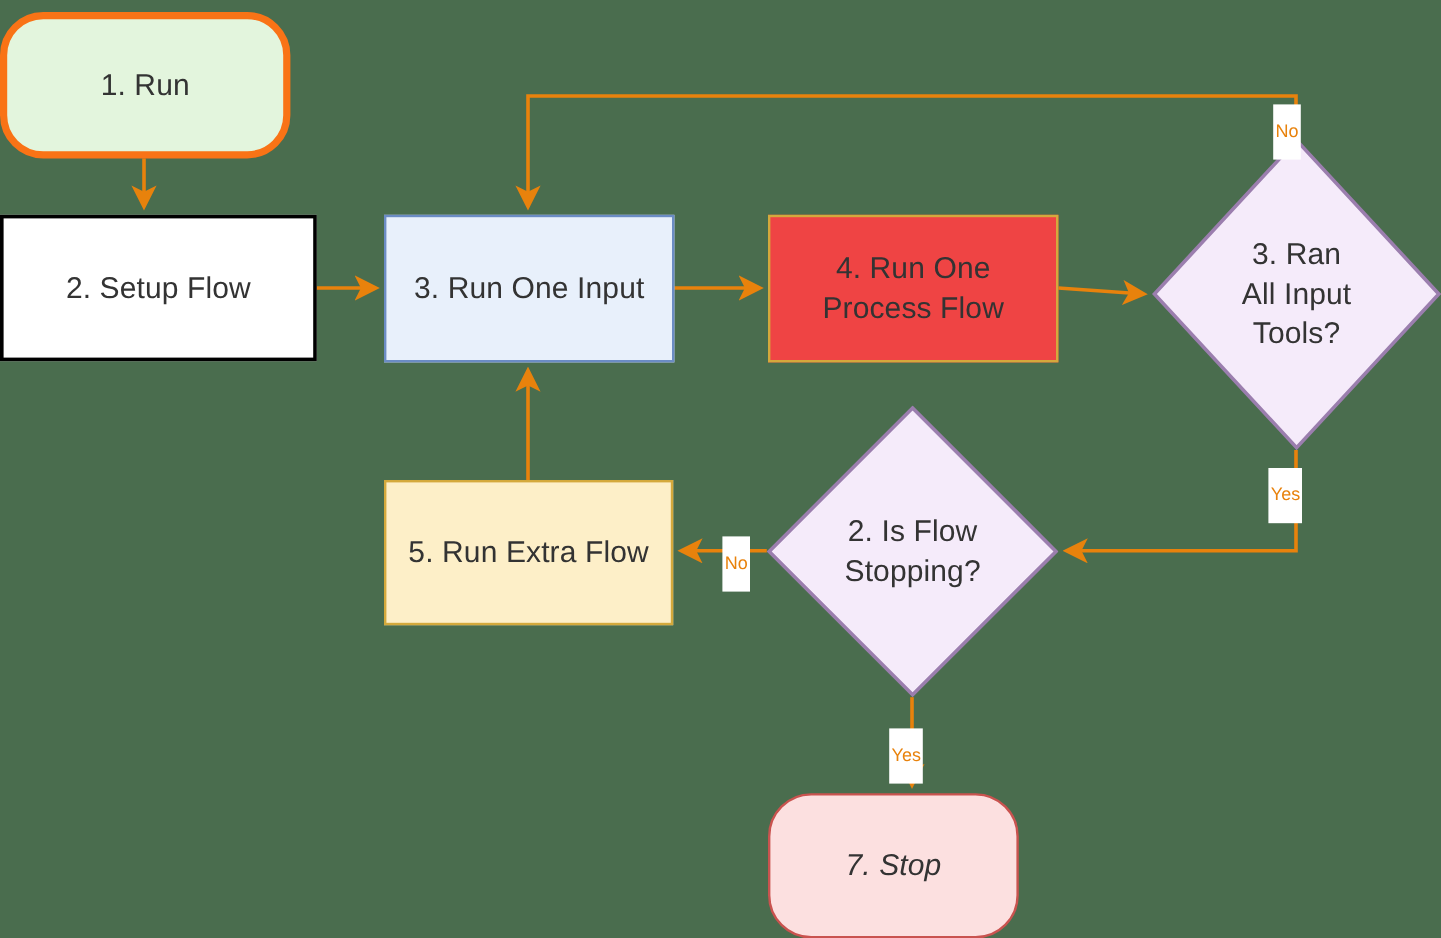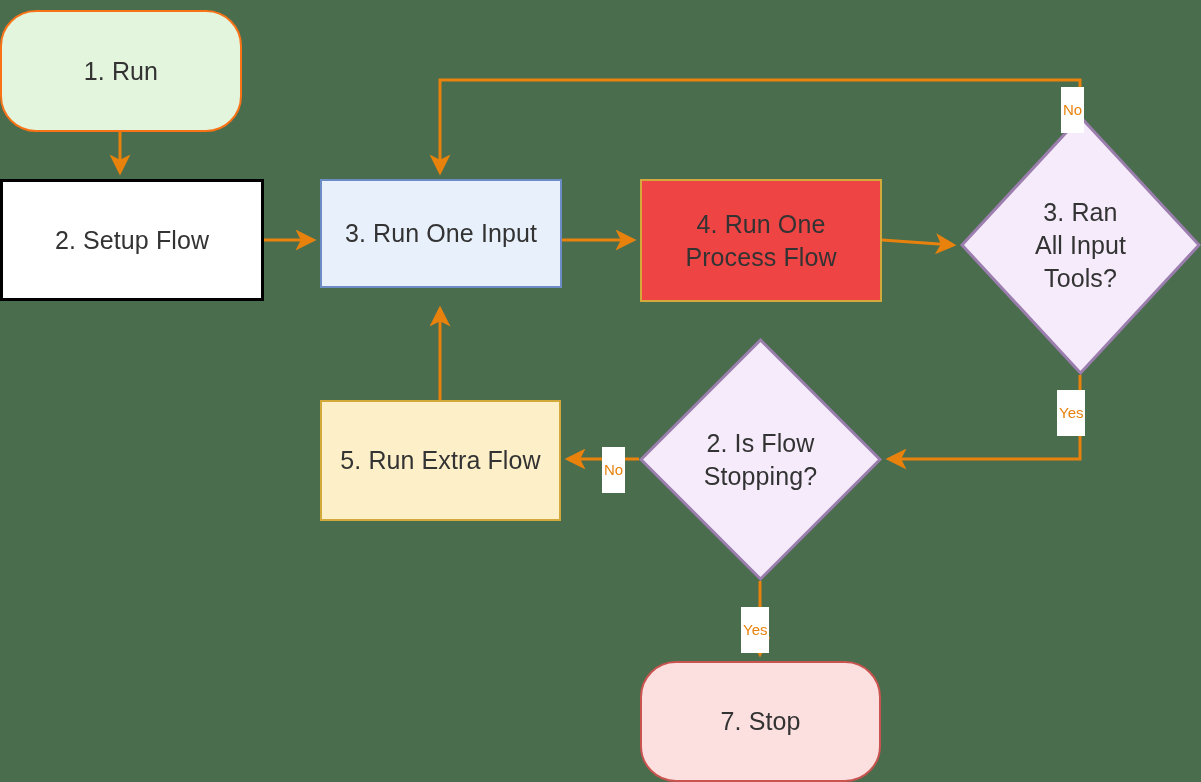--- a/index.html
+++ b/index.html
@@ -94,29 +94,29 @@
       <path d="M 562 240 L 633 240"></path>
       <path d="M 882 240 L 953 245"></path>
       <path d="M 1080 115 L 1080 80 L 440 80 L 440 172"></path>
       <path d="M 1080 375 L 1080 459 L 889 459"></path>
       <path d="M 639 459 L 568 459"></path>
       <path d="M 760 581 L 760 654"></path>
       <path d="M 440 400 L 440 309"></path>
     </g>
   </svg>
 
-  <div class="node stadium" style="left:0px; top:10px; width:242px; height:122px; background:#e3f5dd; border:2px solid #f97316; border-radius:36px;">
+  <div class="node stadium" style="left:0px; top:10px; width:242px; height:122px; background:#e3f5dd; border:6px solid #f97316; border-radius:36px;">
     <span>1. Run</span>
   </div>
 
   <div class="node rect" style="left:0px; top:179px; width:264px; height:122px; background:#ffffff; border:3px solid #000000;">
     <span>2. Setup Flow</span>
   </div>
 
-  <div class="node rect" style="left:320px; top:179px; width:242px; height:109px; background:#e8f0fb; border:2px solid #6b8cc4;">
+  <div class="node rect" style="left:320px; top:179px; width:242px; height:123px; background:#e8f0fb; border:2px solid #6b8cc4;">
     <span>3. Run One Input</span>
   </div>
 
   <div class="node rect" style="left:640px; top:179px; width:242px; height:123px; background:#ef4444; border:2px solid #d4a93c;">
     <span>4. Run One
 Process Flow</span>
   </div>
 
   <div class="diamond-wrap" style="left:960px; top:115px; width:241px; height:260px;">
     <svg width="241" height="260" viewBox="0 0 241 260" xmlns="http://www.w3.org/2000/svg">
@@ -128,21 +128,21 @@
   </div>
 
   <div class="diamond-wrap" style="left:639px; top:338px; width:243px; height:243px;">
     <svg width="243" height="243" viewBox="0 0 243 243" xmlns="http://www.w3.org/2000/svg">
       <polygon points="121.5,2 241,121.5 121.5,241 2,121.5" fill="#f5ebfa" stroke="#9b7eae" stroke-width="3"></polygon>
     </svg>
     <div class="diamond-label">2. Is Flow
 Stopping?</div>
   </div>
 
-  <div class="node stadium" style="left:640px; top:661px; width:241px; height:121px; background:#fce0e0; border:2px solid #c9534f; border-radius:36px;">
+  <div class="node stadium" style="left:640px; top:661px; width:209px; height:121px; background:#fce0e0; border:2px solid #c9534f; border-radius:36px;font-style:italic;">
     <span>7. Stop</span>
   </div>
 
   <div class="node rect" style="left:320px; top:400px; width:241px; height:121px; background:#fdefc8; border:2px solid #d4a93c;">
     <span>5. Run Extra Flow</span>
   </div>
 
   <div class="edge-label" style="left:1061px; top:87px;">No</div>
   <div class="edge-label" style="left:1057px; top:390px;">Yes</div>
   <div class="edge-label" style="left:602px; top:447px;">No</div>

